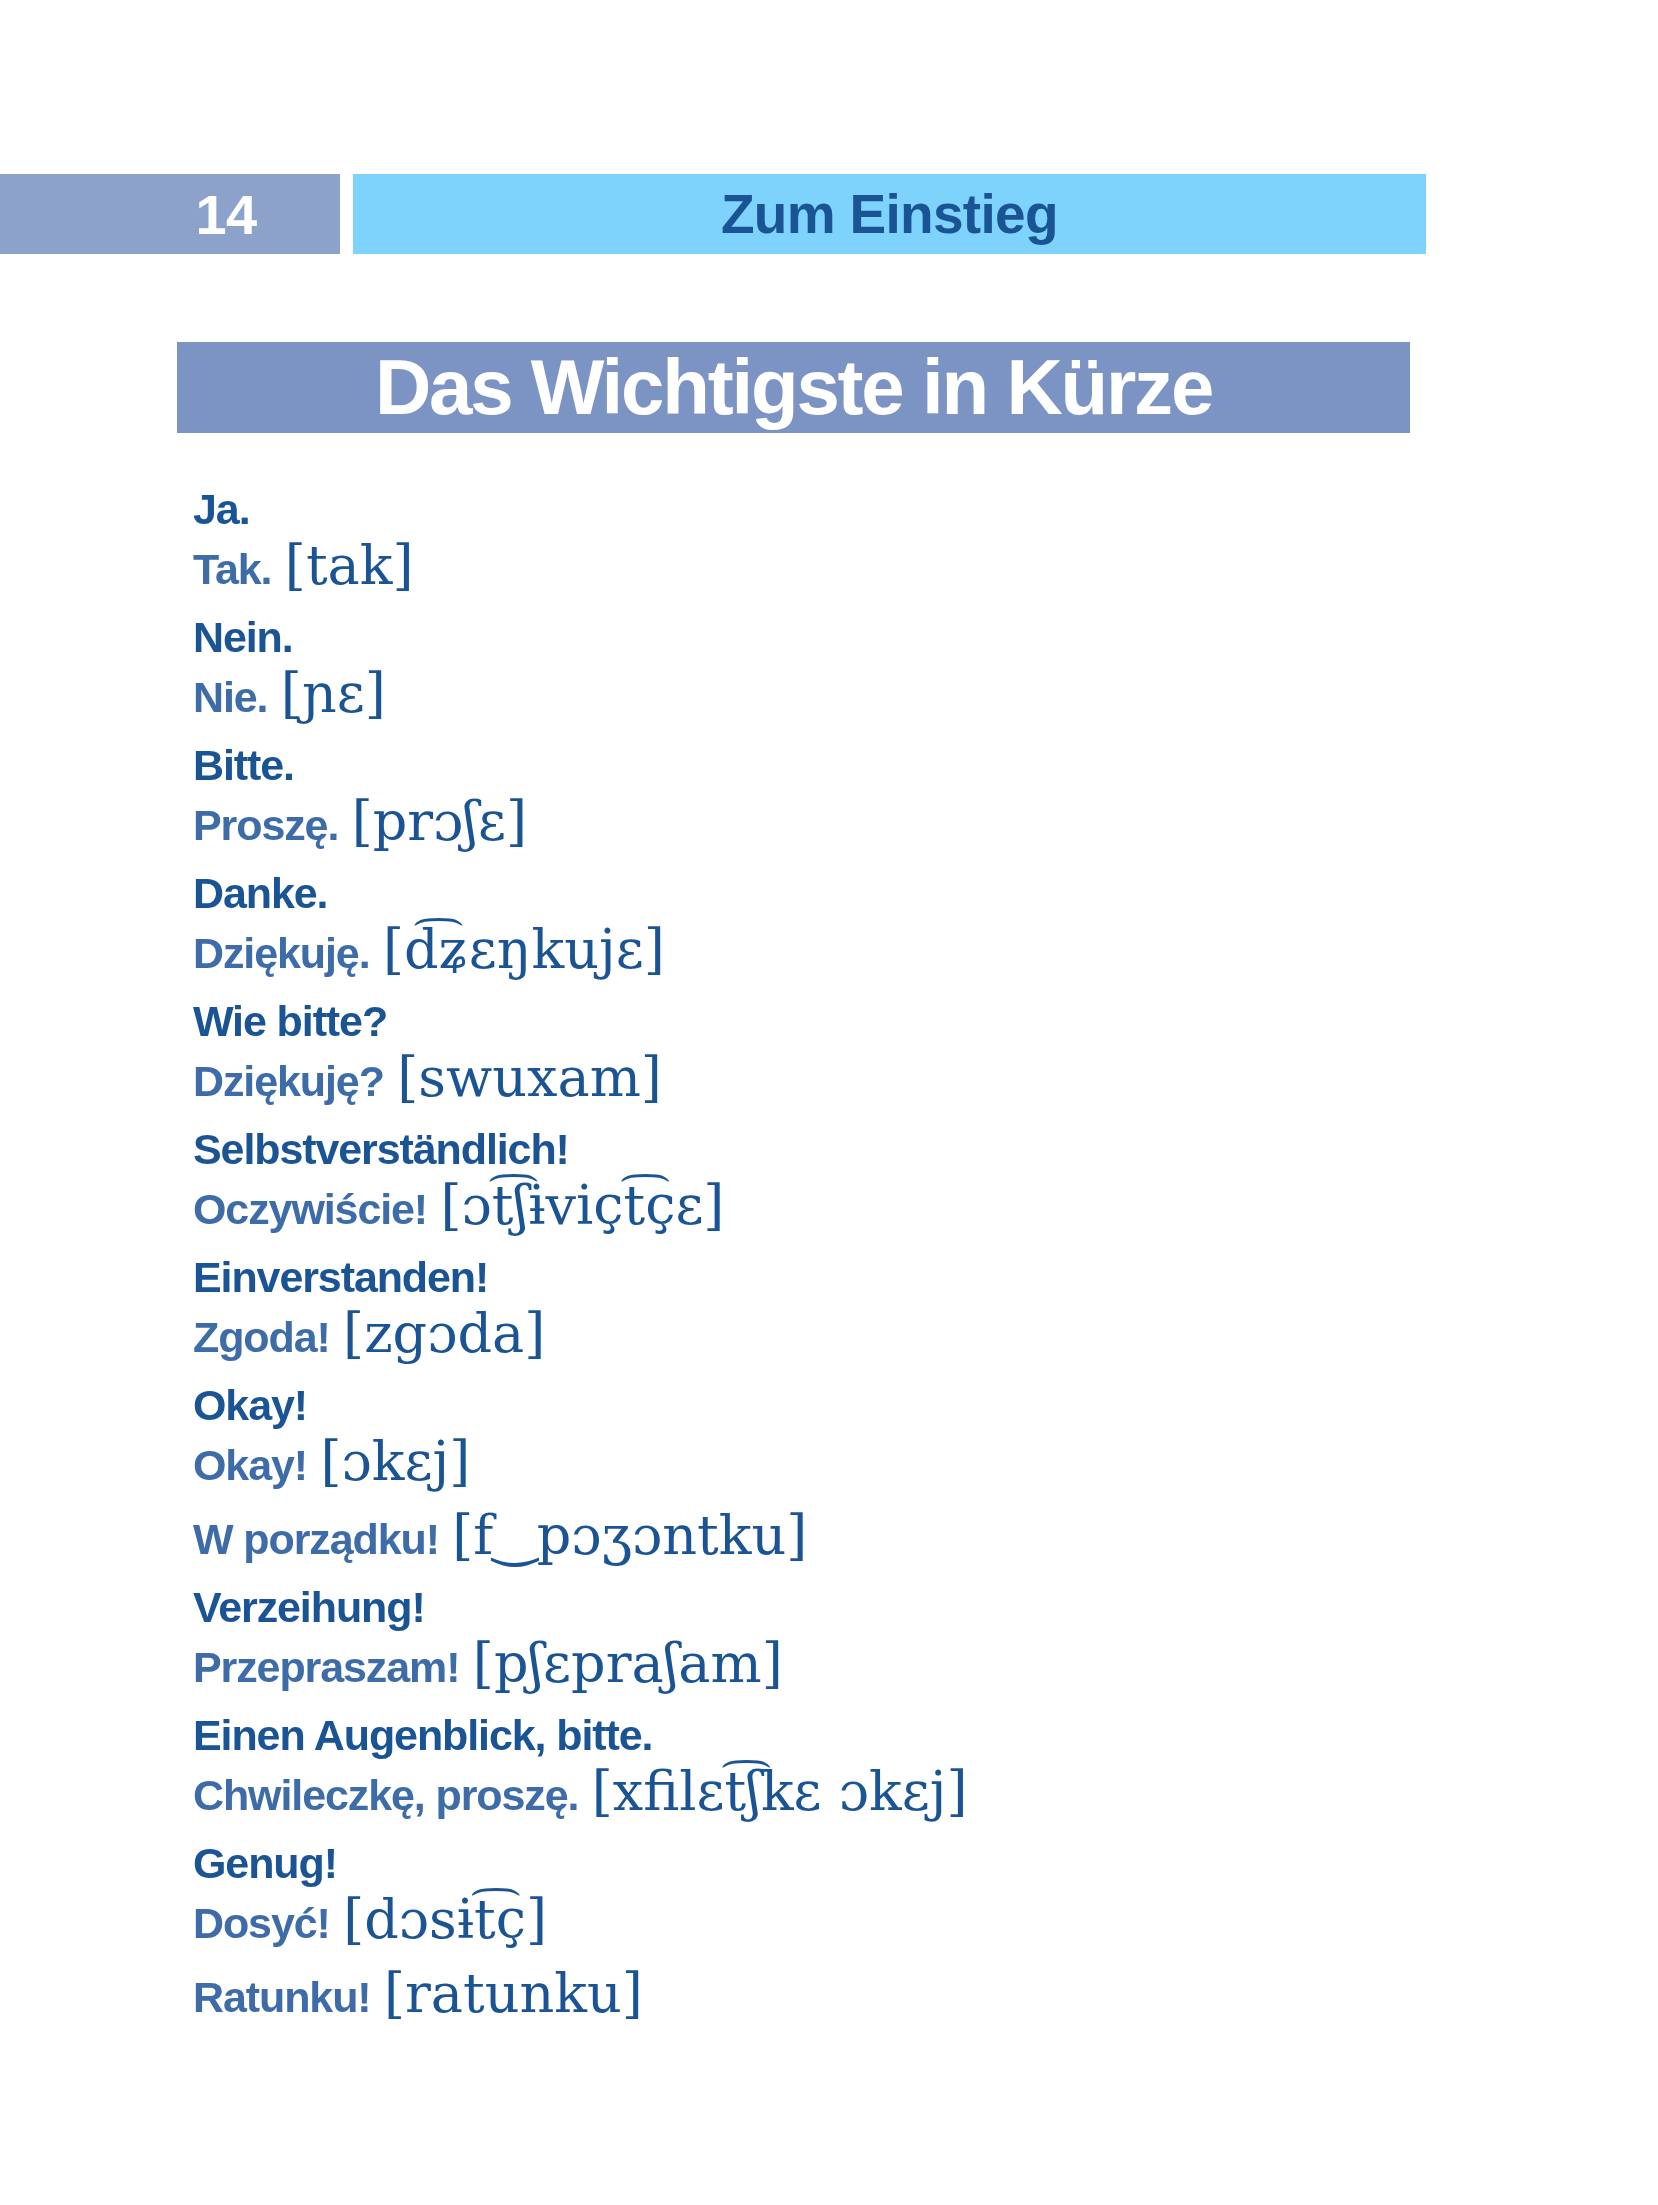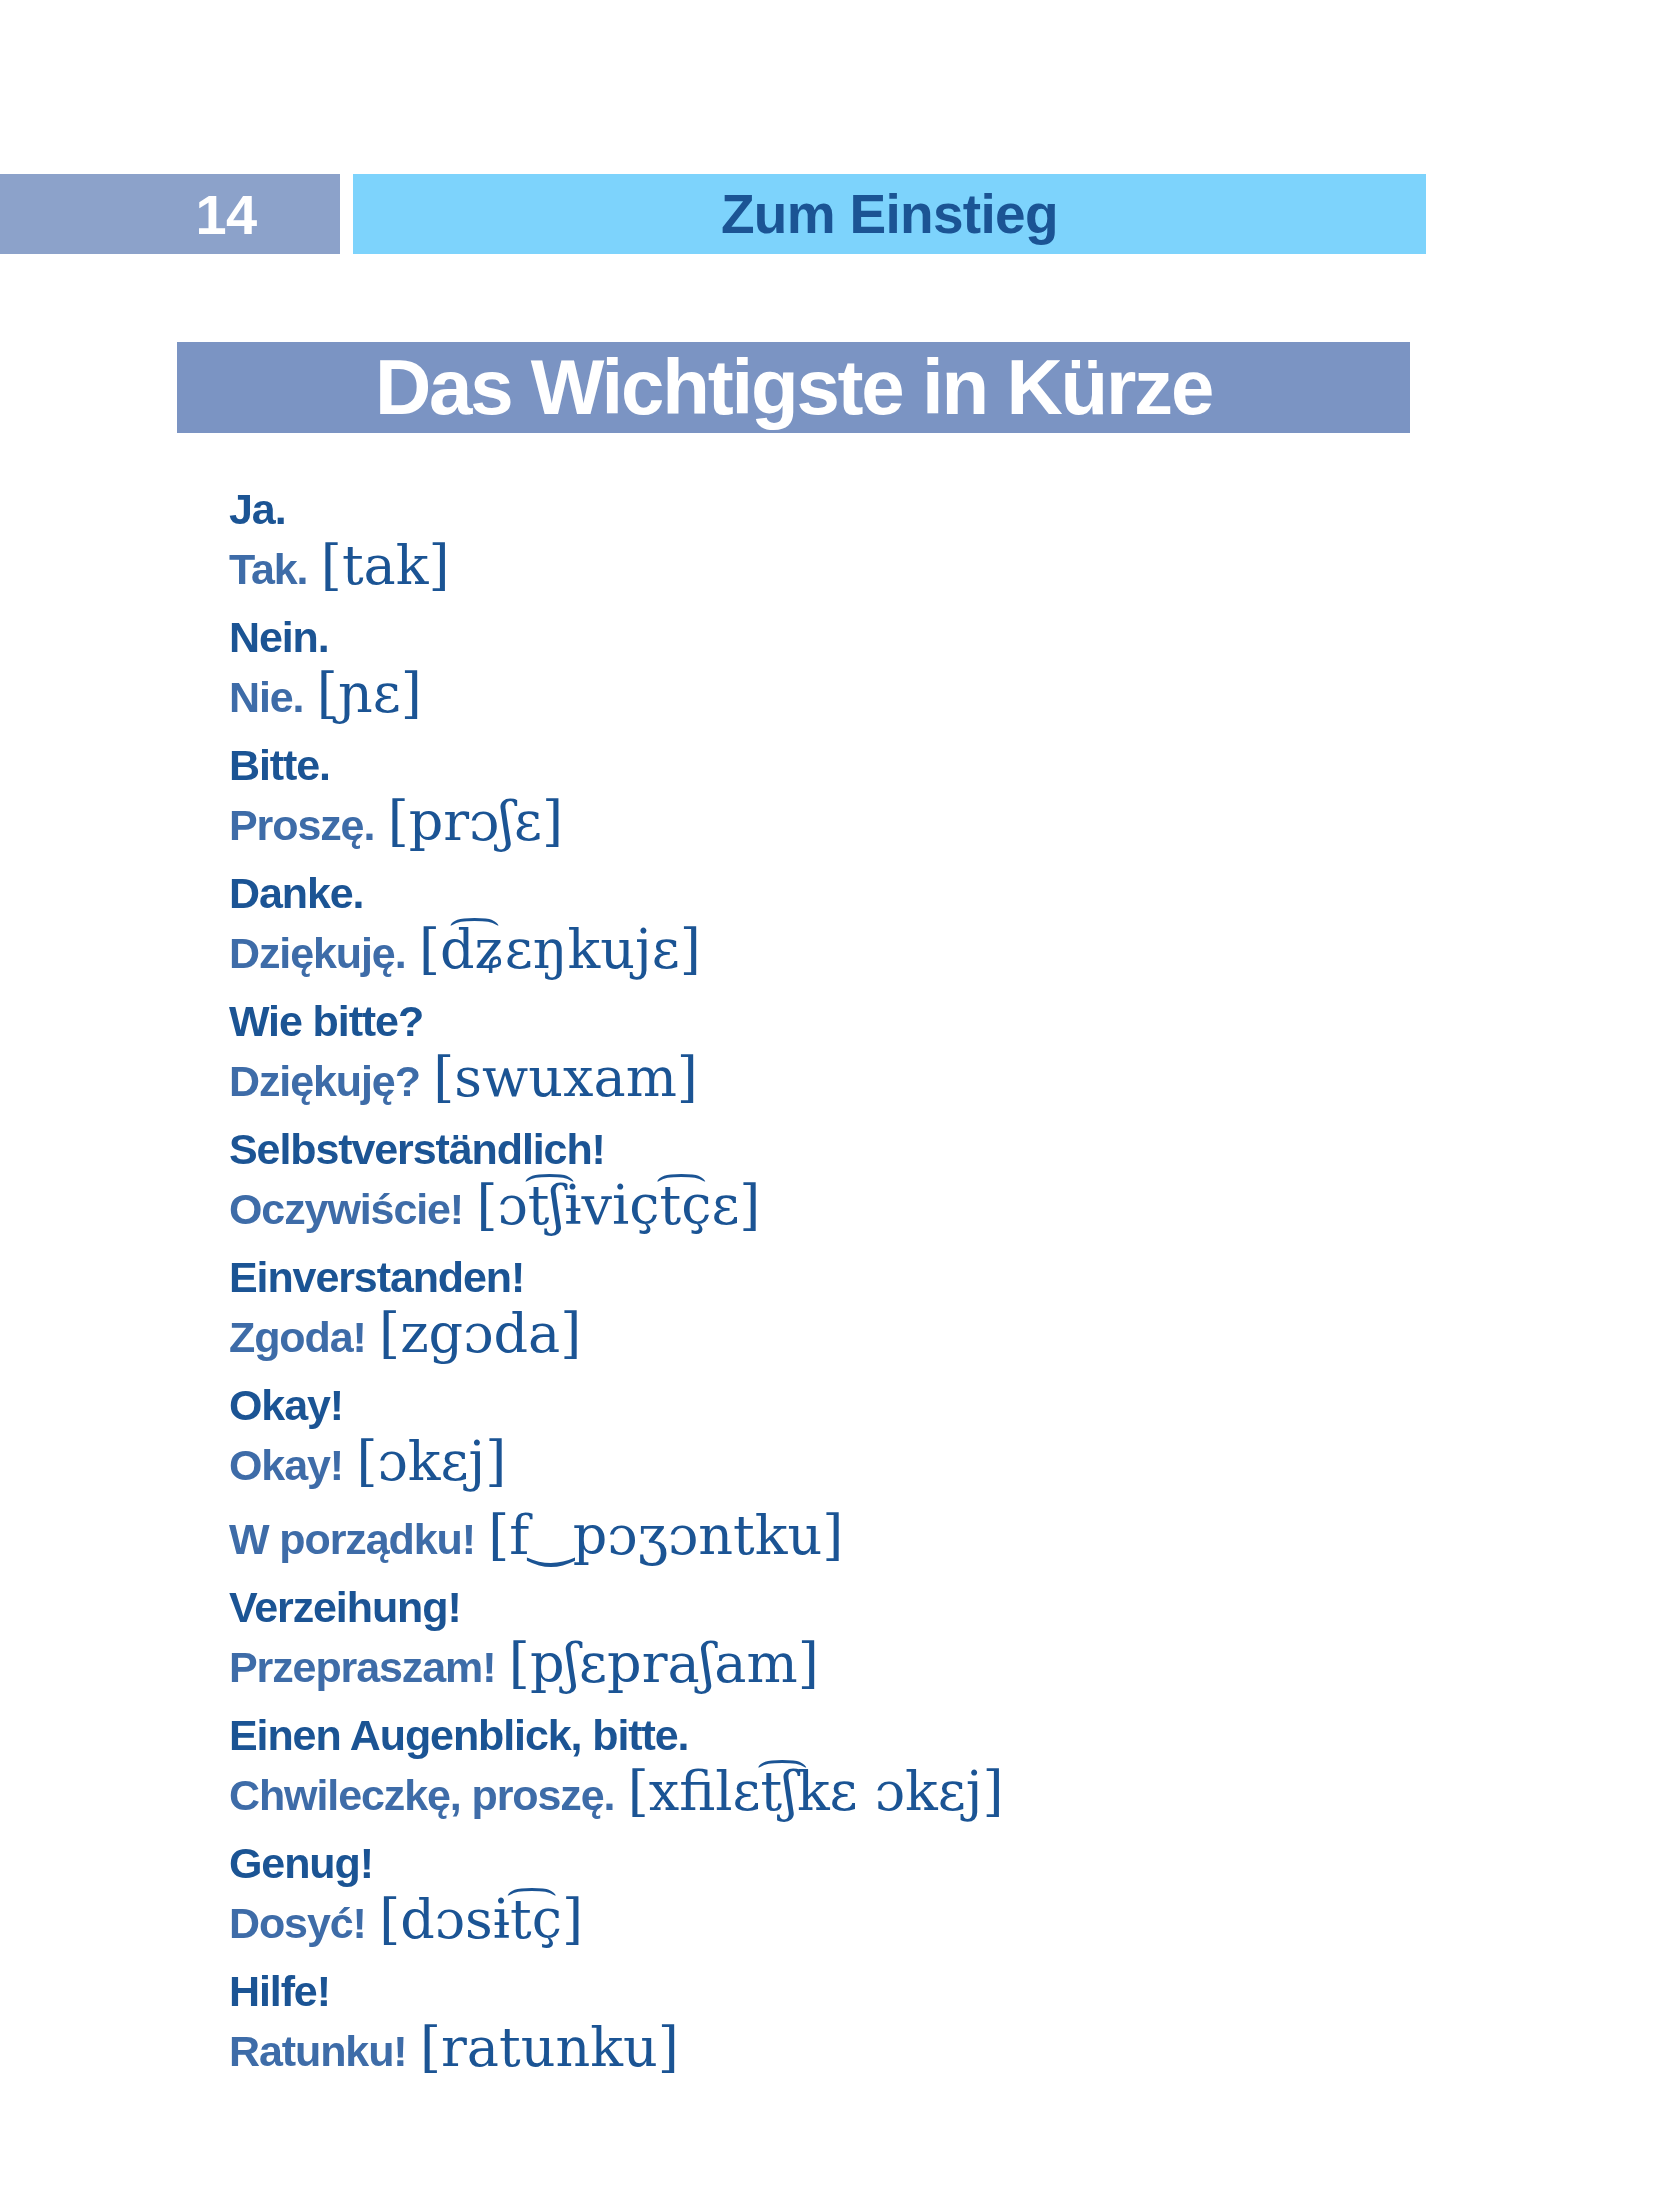--- a/index.html
+++ b/index.html
@@ -79,21 +79,20 @@
     letter-spacing: -2.2px;
     white-space: nowrap;
   }
 
   
   .phrase-list {
     position: absolute;
     top: 482px;
     left: 193px;
     width: 1233px;
-    margin-left: 36px;
   }
   .phrase-entry {
     margin: 0;
   }
   .german-phrase {
     color: #1B5494;
     font-size: 43px;
     font-weight: 700;
     letter-spacing: -1.1px;
     line-height: 54px;
@@ -215,21 +214,20 @@
   </div>
 
   <div class="phrase-entry">
     <div class="german-phrase">Genug!</div>
     <div class="translation-line">
       <span class="polish-phrase">Dosyć!</span><span class="ipa-transcription">[dɔsɨt͡ç]</span>
     </div>
   </div>
 
   <div class="phrase-entry">
-    <div class="german-phrase">Hilfe!</div>
     <div class="translation-line">
       <span class="polish-phrase">Ratunku!</span><span class="ipa-transcription">[ratunku]</span>
     </div>
   </div>
 </main>
 
 </div>
 
 
 </body></html>

